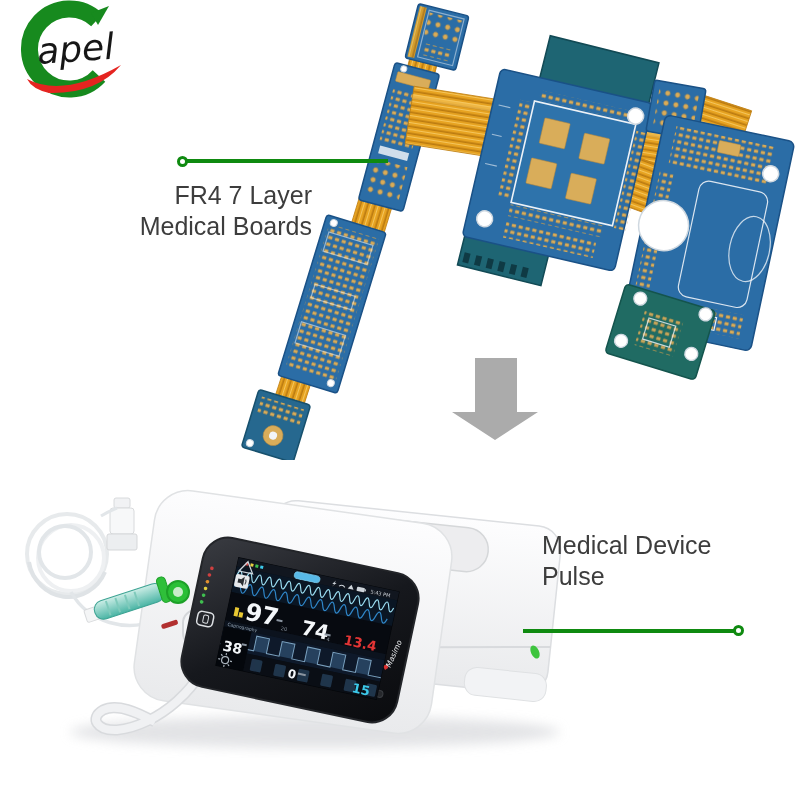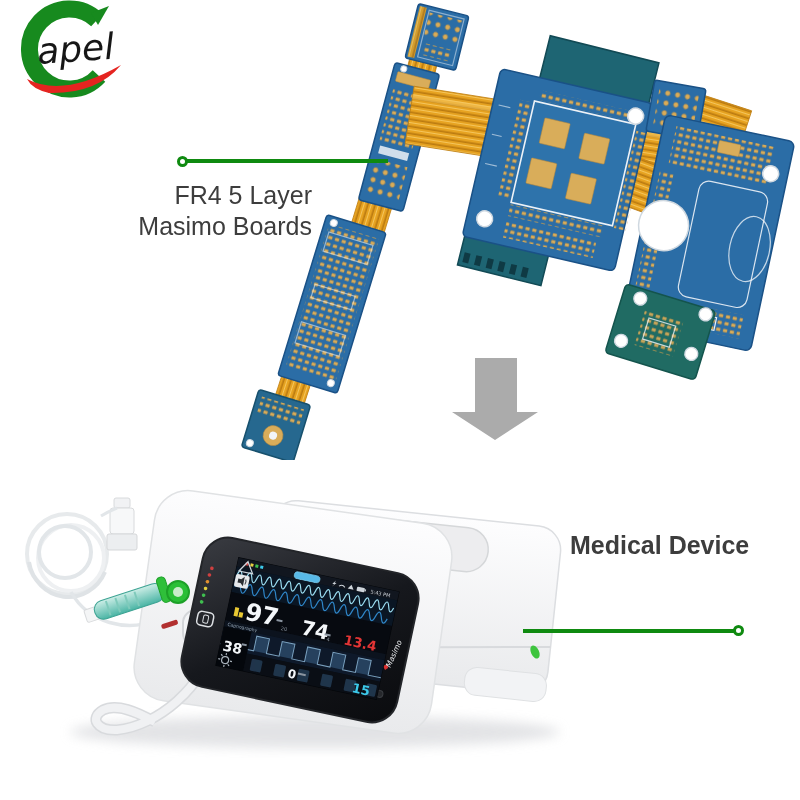--- a/index.html
+++ b/index.html
@@ -169,22 +169,22 @@
         <circle cx="632" cy="306" r="6.5" fill="#fff" stroke="#cfd8e0" stroke-width="1.3"></circle>
         <circle cx="697" cy="344" r="6.5" fill="#fff" stroke="#cfd8e0" stroke-width="1.3"></circle>
         <circle cx="699" cy="302" r="6.5" fill="#fff" stroke="#cfd8e0" stroke-width="1.3"></circle>
       </g>
     </g>
   </svg>
 
   <div class="abs callout-dot" style="left:177px;top:156px;"></div>
   <div class="abs callout-line" style="left:187px;top:159px;width:201px;"></div>
   <div class="abs callout-text right" style="right:488px;top:180px;">
-    <div>FR4 5 Layer</div>
-    <div>Masimo Boards</div>
+    <div>FR4 7 Layer</div>
+    <div>Medical Boards</div>
   </div>
 
   <svg class="abs" style="left:445px;top:352px;" width="110" height="95" viewBox="0 0 110 95">
     <path d="M30,6 H72 V60 H93 L50,88 L7,60 H30 Z" fill="#ababab"></path>
   </svg>
 
   <svg class="abs" style="left:15px;top:472px;" width="560" height="300" viewBox="0 0 560 300">
     <defs>
       <linearGradient id="bodyGrad" x1="0" y1="0" x2="0" y2="1">
         <stop offset="0" stop-color="#fdfdfe"></stop>
@@ -344,19 +344,20 @@
         <polygon points="4,20.5 7,20.5 10,17.5 10,27 7,24.5 4,24.5" fill="#2a2e33"></polygon>
         <path d="M11.5,20 Q13,22.5 11.5,25" stroke="#2a2e33" stroke-width="1" fill="none"></path>
       </g>
       <g stroke="#aab3bc" fill="none" stroke-width="1.2">
         <circle cx="8" cy="103" r="3.5"></circle>
         <path d="M8,98 V96 M8,108 V110 M3,103 H1 M13,103 H15 M4.5,99.5 L3,98 M11.5,106.5 L13,108"></path>
       </g>
     </g>
   </svg>
 
-  <div class="abs callout-text" style="left:570px;top:530px;font-weight:bold;">
+  <div class="abs callout-text" style="left:542px;top:530px;">
     <div>Medical Device</div>
+    <div>Pulse</div>
   </div>
   <div class="abs callout-line" style="left:523px;top:629px;width:211px;"></div>
   <div class="abs callout-dot" style="left:733px;top:625px;"></div>
 
 </div>
 
 </body></html>

